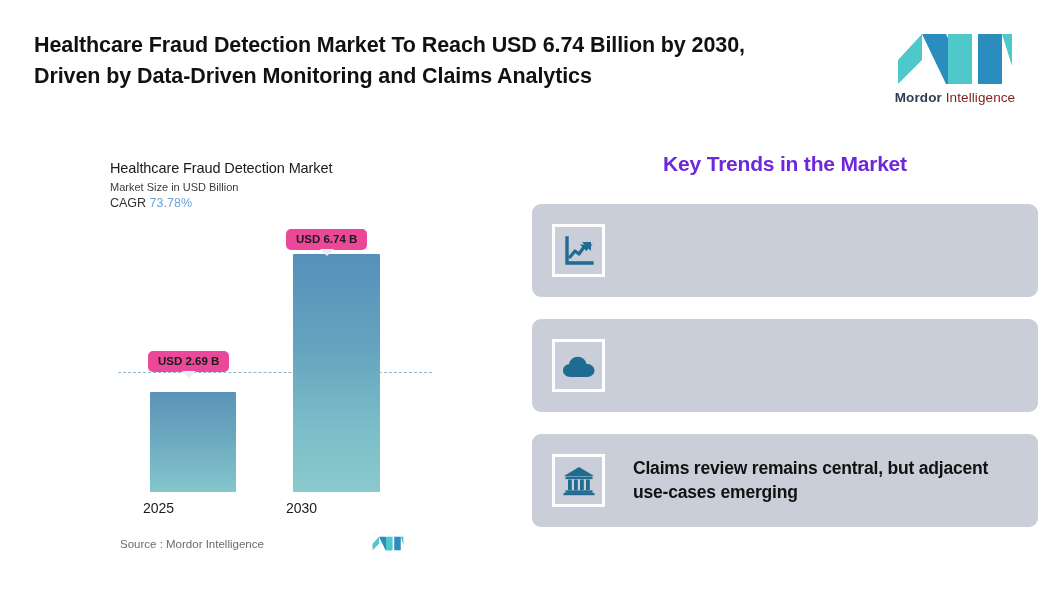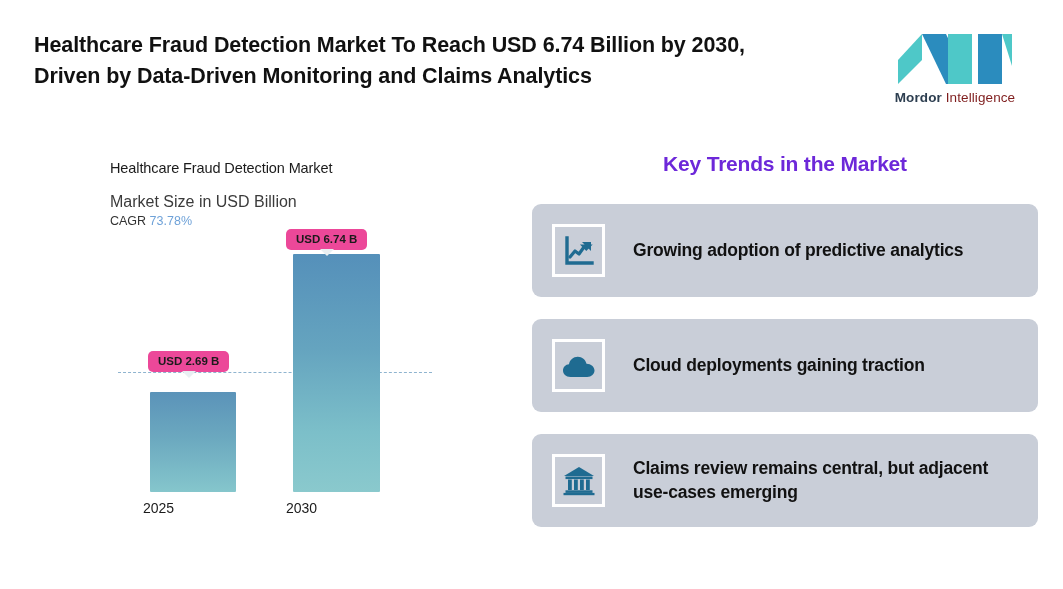--- a/index.html
+++ b/index.html
@@ -69,22 +69,22 @@
     height: 400px;
   }
 
   .chart-title {
     font-size: 14.5px;
     font-weight: normal;
     color: #1b1b1b;
     letter-spacing: -0.1px;
   }
   .chart-subtitle {
-    margin-top: 17px;
-    font-size: 16px;
+    margin-top: 5px;
+    font-size: 11px;
     color: #3b3b3b;
   }
   .chart-cagr {
     margin-top: 3px;
     font-size: 12.5px;
     color: #333333;
   }
   .chart-cagr .val { color: #6fa2d8; }
 
   .plot {
@@ -270,46 +270,57 @@
       <div class="bubble bubble-2025">USD 2.69 B</div>
       <div class="bubble bubble-2030">USD 6.74 B</div>
 
     </div>
 
     <div class="x-labels">
       <div class="x-label x-2025">2025</div>
       <div class="x-label x-2030">2030</div>
     </div>
 
+    <div class="source-row">
+      <div class="source-text">
+        <span>Source :</span>
+        <span>Mordor Intelligence</span>
+      </div>
+      <svg class="source-logo" width="32" height="17" viewBox="0 0 118 54">
+        <polygon points="2,52 2,28 26,2 26,28" fill="#4ec8c8"></polygon>
+        <polygon points="26,2 50,2 74,52 50,52" fill="#2b8cbe"></polygon>
+        <polygon points="52,2 52,52 76,52 76,2" fill="#4ec8c8"></polygon>
+        <polygon points="82,2 106,2 106,52 82,52" fill="#2b8cbe"></polygon>
+        <polygon points="106,2 116,2 116,34" fill="#4ec8c8"></polygon>
+      </svg>
+    </div>
 
   </div>
 
   <div class="trends">
 
     <div class="trends-title">Key Trends in the Market</div>
 
     <div class="trend-card">
       <div class="trend-icon">
         <svg width="32" height="32" viewBox="0 0 32 32">
           <path d="M4 3 L4 28 L29 28" fill="none" stroke="#1f6b91" stroke-width="3.4" stroke-linecap="square"></path>
           <polyline points="7,22 12,16 16,19 21,12 25,9" fill="none" stroke="#1f6b91" stroke-width="3.2" stroke-linejoin="round" stroke-linecap="round"></polyline>
           <polygon points="27,6 27,15 18,15" fill="#1f6b91" transform="rotate(45 24 11)"></polygon>
           <polygon points="19,7 28,7 28,16" fill="#1f6b91"></polygon>
         </svg>
       </div>
-      <div class="trend-text">Growing adoption of predictive analytics</div>
     </div>
 
     <div class="trend-card">
       <div class="trend-icon">
         <svg width="34" height="26" viewBox="0 0 34 26">
           <path d="M8.5 24 C3.8 24 1 21.2 1 17.6 C1 14.2 3.6 11.5 7 11.3 C7.6 7 11.3 3.7 15.8 3.7 C20.1 3.7 23.7 6.8 24.5 10.8 C29 10.9 32.5 14 32.5 17.6 C32.5 21.2 29.4 24 25.2 24 Z" fill="#1f6b91"></path>
         </svg>
       </div>
-      <div class="trend-text">Cloud deployments gaining traction</div>
     </div>
 
     <div class="trend-card">
       <div class="trend-icon">
         <svg width="32" height="30" viewBox="0 0 32 30">
           <polygon points="16,1 31,10 1,10" fill="#1f6b91"></polygon>
           <rect x="2.5" y="10.5" width="27" height="2.6" fill="#1f6b91"></rect>
           <rect x="5" y="13.5" width="3.8" height="10.5" fill="#1f6b91"></rect>
           <rect x="11" y="13.5" width="3.8" height="10.5" fill="#1f6b91"></rect>
           <rect x="17" y="13.5" width="3.8" height="10.5" fill="#1f6b91"></rect>

